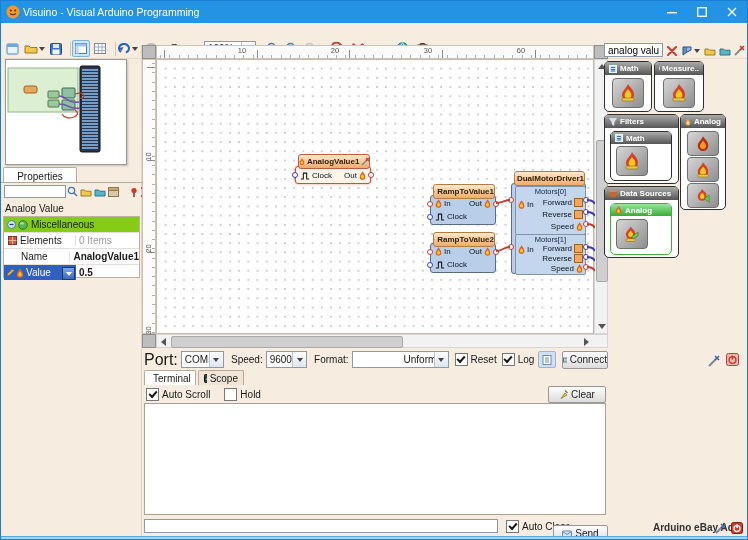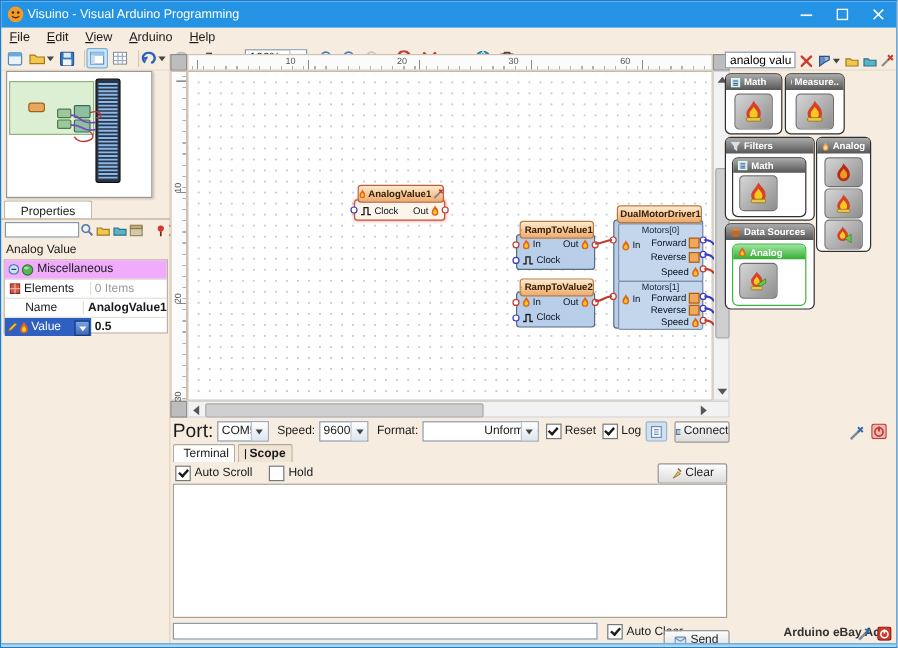--- a/index.html
+++ b/index.html
@@ -88,27 +88,20 @@
           <rect x="0.7" y="0.7" width="8.6" height="8.6" fill="none" stroke="#fff" stroke-width="1.3"></rect>
         </svg>
       </span>
     <span class="winbtn">
         <svg width="10" height="10">
           <path d="M1 1 L9 9 M9 1 L1 9" stroke="#fff" stroke-width="1.3"></path>
         </svg>
       </span>
   </div>
 
-  <div class="abs menubar">
-    <span class="menu-item"><span class="u">F</span><span>ile</span></span>
-    <span class="menu-item"><span class="u">E</span><span>dit</span></span>
-    <span class="menu-item"><span class="u">V</span><span>iew</span></span>
-    <span class="menu-item"><span class="u">A</span><span>rduino</span></span>
-    <span class="menu-item"><span class="u">H</span><span>elp</span></span>
-  </div>
 
   <div class="abs" style="left:0;top:38px;width:746px;height:20px;border-bottom:1px solid #eadccb;">
     <span class="abs tbtn" style="left:3px;top:1px;width:17px;">
         <svg width="13" height="12">
           <rect x="1" y="1" width="11" height="10" rx="1" fill="#eaf4fd" stroke="#4a88c8"></rect>
           <rect x="1" y="1" width="11" height="3" fill="#6aa8e0"></rect>
         </svg>
       </span>
     <span class="abs tbtn" style="left:21px;top:1px;width:24px;">
         <svg width="14" height="11">
@@ -292,21 +285,21 @@
         </span>
       <span class="tbtn" style="width:14px;">
           <svg width="10" height="10">
             <path d="M1 1 L9 9 M9 1 L1 9" stroke="#c23b2e" stroke-width="2" stroke-linecap="round"></path>
           </svg>
         </span>
     </div>
     <span class="abs" style="left:4px;top:158px;font-size:10px;">Analog Value</span>
 
     <div class="abs" style="left:2px;top:171px;width:137px;height:62px;background:#fff;border:1px solid #bdb2a0;">
-      <div class="tree-row" style="background:#f0abfc;">
+      <div class="tree-row" style="background:#84cc16;">
         <svg width="9" height="9" style="margin-left:3px;">
             <circle cx="4.5" cy="4.5" r="4" fill="#cfe2f2" stroke="#4a7ab0"></circle>
             <path d="M2.5 4.5 h4" stroke="#1a4a80" stroke-width="1.2"></path>
           </svg>
         <svg width="10" height="10" style="margin-left:2px;">
             <circle cx="5" cy="5" r="4.3" fill="#5ab45a" stroke="#2a7a2a"></circle>
             <ellipse cx="4" cy="3.4" rx="2" ry="1.2" fill="#a8e0a8"></ellipse>
           </svg>
         <span style="margin-left:3px;">Miscellaneous</span>
       </div>
@@ -777,21 +770,21 @@
         </span>
     </div>
 
     <div class="abs tab" style="left:2px;top:20px;width:52px;height:15px;">
       <svg width="11" height="9">
           <rect x="0.5" y="0.5" width="10" height="8" rx="1" fill="#2a3a4a" stroke="#111"></rect>
           <rect x="2" y="2" width="7" height="5" fill="#7ab8d8"></rect>
         </svg>
       <span>Terminal</span>
     </div>
-    <div class="abs tab" style="left:56px;top:20px;width:46px;height:15px;background:#f0e4d4;font-weight:bold;">
+    <div class="abs tab" style="left:56px;top:20px;width:46px;height:15px;background:#f0e4d4;">
       <svg width="11" height="9">
           <rect x="0.5" y="0.5" width="10" height="8" rx="1" fill="#2a3a4a" stroke="#111"></rect>
           <path d="M2 6 L4 3 L6 6 L8 3" stroke="#7ae07a" fill="none" stroke-width="0.9"></path>
         </svg>
       <span>Scope</span>
     </div>
 
     <div class="abs" style="left:0;top:36px;width:466px;height:17px;display:flex;align-items:center;">
       <span class="chkrow" style="margin-left:4px;">
           <span class="chk on"></span>

